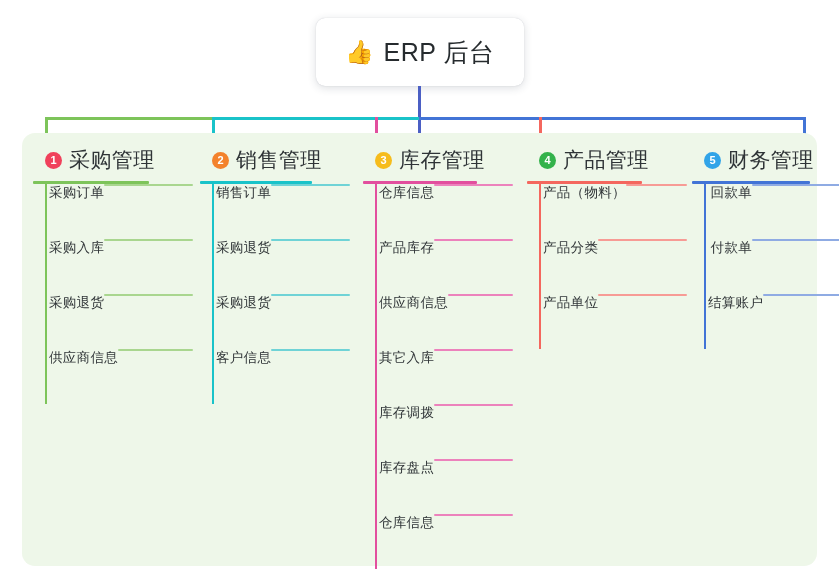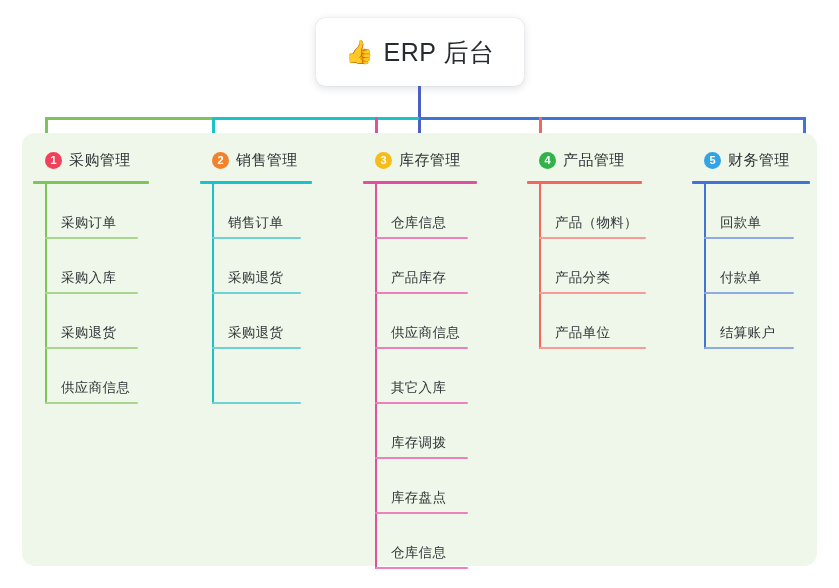--- a/index.html
+++ b/index.html
@@ -102,21 +102,21 @@
     height: 17px;
     border-radius: 50%;
     color: #ffffff;
     font-size: 11px;
     line-height: 17px;
     text-align: center;
     font-weight: bold;
     flex: none;
   }
   .col-title {
-    font-size: 15px;
+    font-size: 21px;
     color: #2f3437;
     letter-spacing: 0.4px;
   }
   .col-rule {
     height: 3px;
     border-radius: 1px;
     margin-top: 5px;
   }
   .col-body {
     position: relative;
@@ -124,23 +124,23 @@
   }
   .stem {
     position: absolute;
     left: 12px;
     top: 0;
     width: 2px;
   }
   .leaf {
     position: relative;
     height: 55px;
-    margin-left: 12px;
+    margin-left: 0;
     display: flex;
-    flex-direction: column;
+    flex-direction: row;
     justify-content: flex-end;
   }
   .leaf-label {
     font-size: 13.5px;
     color: #2f3437;
     padding-left: 16px;
     padding-bottom: 5px;
     white-space: nowrap;
     letter-spacing: 0.3px;
   }
@@ -216,20 +216,21 @@
           </div>
           <div class="leaf">
             <div class="leaf-label">采购退货</div>
             <div class="leaf-rule" style="background: rgb(111, 211, 214); width: 89px;"></div>
           </div>
           <div class="leaf">
             <div class="leaf-label">采购退货</div>
             <div class="leaf-rule" style="background: rgb(111, 211, 214); width: 89px;"></div>
           </div>
           <div class="leaf">
+            <div class="leaf-label">客户信息</div>
             <div class="leaf-rule" style="background: rgb(111, 211, 214); width: 89px;"></div>
           </div>
         </div>
       </div>
       <div class="column" style="left: 363px; top: 144px; width: 150px;">
         <div class="col-header">
           <span class="badge" style="background: rgb(246, 188, 28);">3</span>
           <span class="col-title">库存管理</span>
         </div>
         <div class="col-rule" style="background: rgb(226, 79, 158); width: 114px;"></div>

